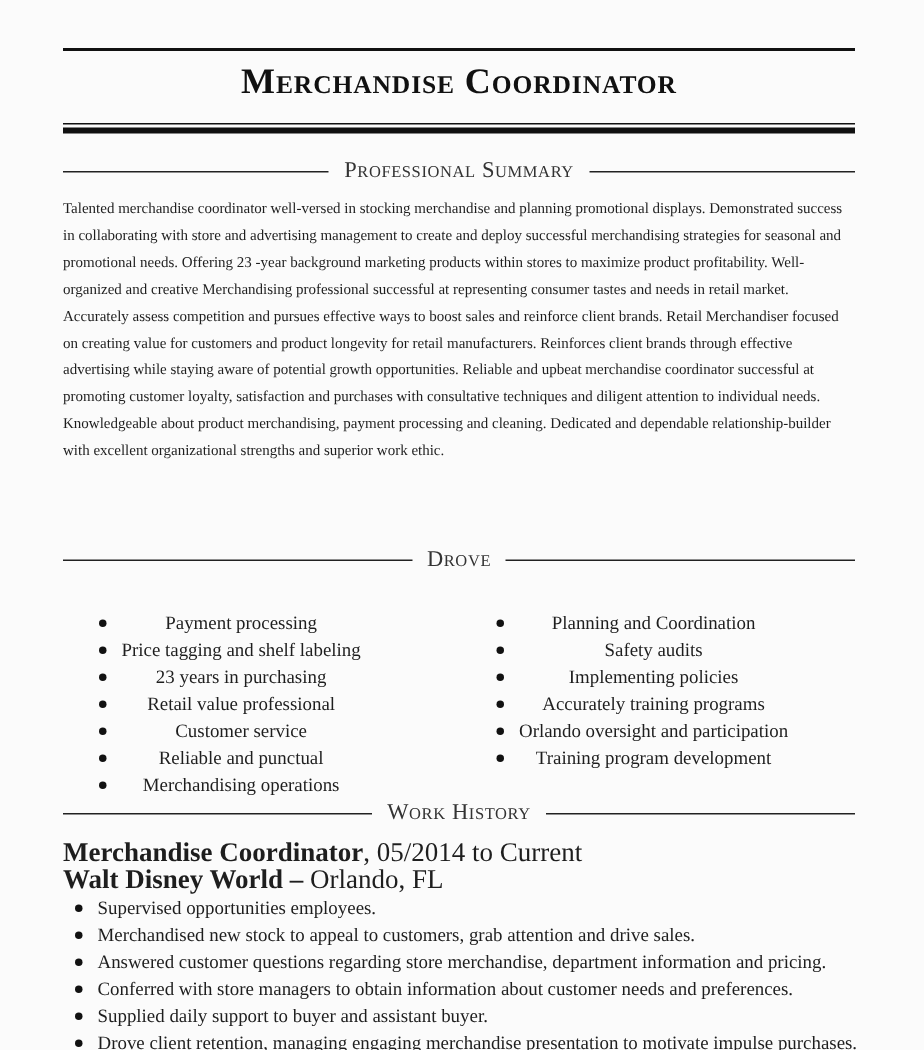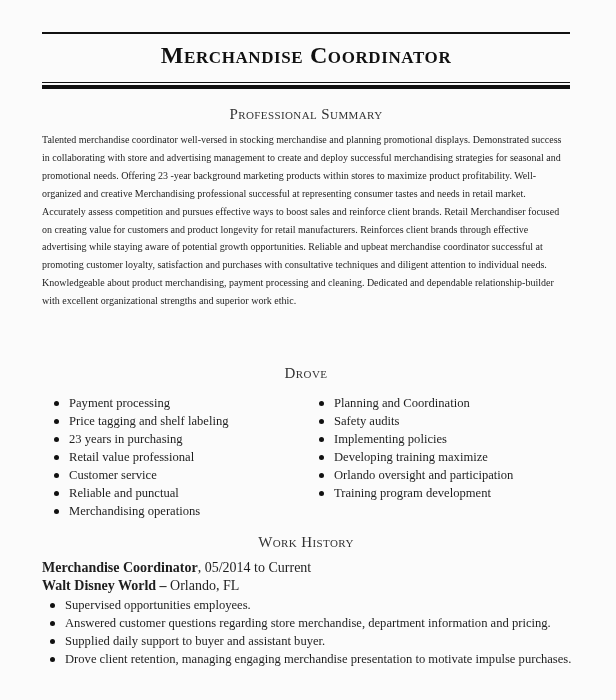--- a/index.html
+++ b/index.html
@@ -16,44 +16,44 @@
     position: absolute; left: 0; top: 42px; width: 528px;
     text-align: center;
     font-size: 24px; font-weight: bold; font-variant: small-caps;
     letter-spacing: 0.6px; color: #111;
   }
   .rule-thin { position: absolute; left: 0; top: 82px; width: 528px; height: 1px; background: #111; }
   .rule-thick { position: absolute; left: 0; top: 85px; width: 528px; height: 4px; background: #111; }
 
   .section-head {
     position: absolute; left: 0; width: 528px; height: 20px;
-    display: flex; align-items: center; flex-direction: column;
+    display: flex; align-items: center;
   }
   .section-head .line { flex: 1; height: 1px; background: #222; }
   .section-head .label {
     padding: 0 10px; font-size: 15px; font-variant: small-caps;
     color: #333; letter-spacing: 0.4px; line-height: 20px;
   }
   .summary {
     position: absolute; left: 0; top: 131px; width: 528px;
     font-size: 10px; line-height: 17.9px; margin: 0;
   }
   .skills-col {
-    position: absolute; top: 390px; margin: 4px; padding: 0; list-style: none;
-    font-size: 12.6px; line-height: 18px;
+    position: absolute; top: 390px; margin: 16px; padding: 0; list-style: none;
+    font-size: 12.6px; line-height: 18px; text-align: center;
   }
   .skills-col li, .duties li { position: relative; padding-left: 23px; white-space: nowrap; }
   .skills-col li::before, .duties li::before {
     content: ""; position: absolute; left: 8px; top: 7px;
     width: 5px; height: 5px; border-radius: 50%; background: #111;
   }
   .col-left { left: 0; }
   .col-right { left: 265px; }
   .job-line {
-    position: absolute; left: 0; font-size: 14px; line-height: 18px; white-space: nowrap;
+    position: absolute; left: 0; font-size: 18px; line-height: 18px; white-space: nowrap;
   }
   .job-line b { font-weight: bold; }
   .duties {
     position: absolute; left: 0; top: 596px; margin: 0; padding: 0; list-style: none;
     font-size: 12.6px; line-height: 18px;
   }
 </style>
 </head>
 <body>
 
@@ -81,35 +81,37 @@
     <li>23 years in purchasing</li>
     <li>Retail value professional</li>
     <li>Customer service</li>
     <li>Reliable and punctual</li>
     <li>Merchandising operations</li>
   </ul>
   <ul class="skills-col col-right">
     <li>Planning and Coordination</li>
     <li>Safety audits</li>
     <li>Implementing policies</li>
-    <li>Developing training maximize</li>
+    <li>Accurately training programs</li>
     <li>Orlando oversight and participation</li>
     <li>Training program development</li>
   </ul>
 
   <div class="section-head" style="top:532px;">
     <div class="line"></div>
     <div class="label">Work History</div>
     <div class="line"></div>
   </div>
   <div class="job-line" style="top:559px;">
     <b>Merchandise Coordinator</b><span>, 05/2014 to Current</span>
   </div>
   <div class="job-line" style="top:577px;">
     <b>Walt Disney World –</b><span> Orlando, FL</span>
   </div>
   <ul class="duties">
     <li>Supervised opportunities employees.</li>
+    <li>Merchandised new stock to appeal to customers, grab attention and drive sales.</li>
     <li>Answered customer questions regarding store merchandise, department information and pricing.</li>
+    <li>Conferred with store managers to obtain information about customer needs and preferences.</li>
     <li>Supplied daily support to buyer and assistant buyer.</li>
     <li>Drove client retention, managing engaging merchandise presentation to motivate impulse purchases.</li>
   </ul>
 </div>
 
 </body></html>

